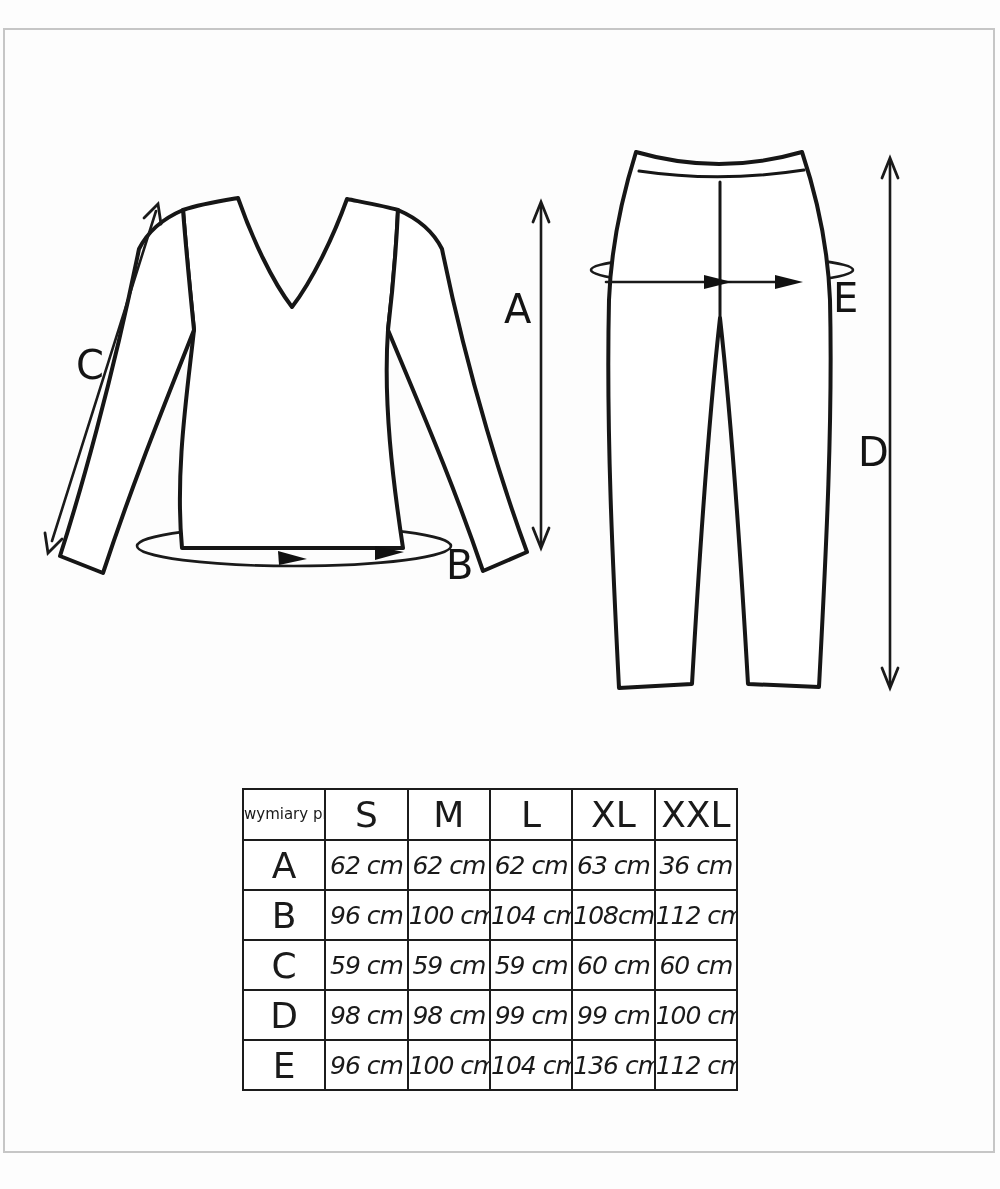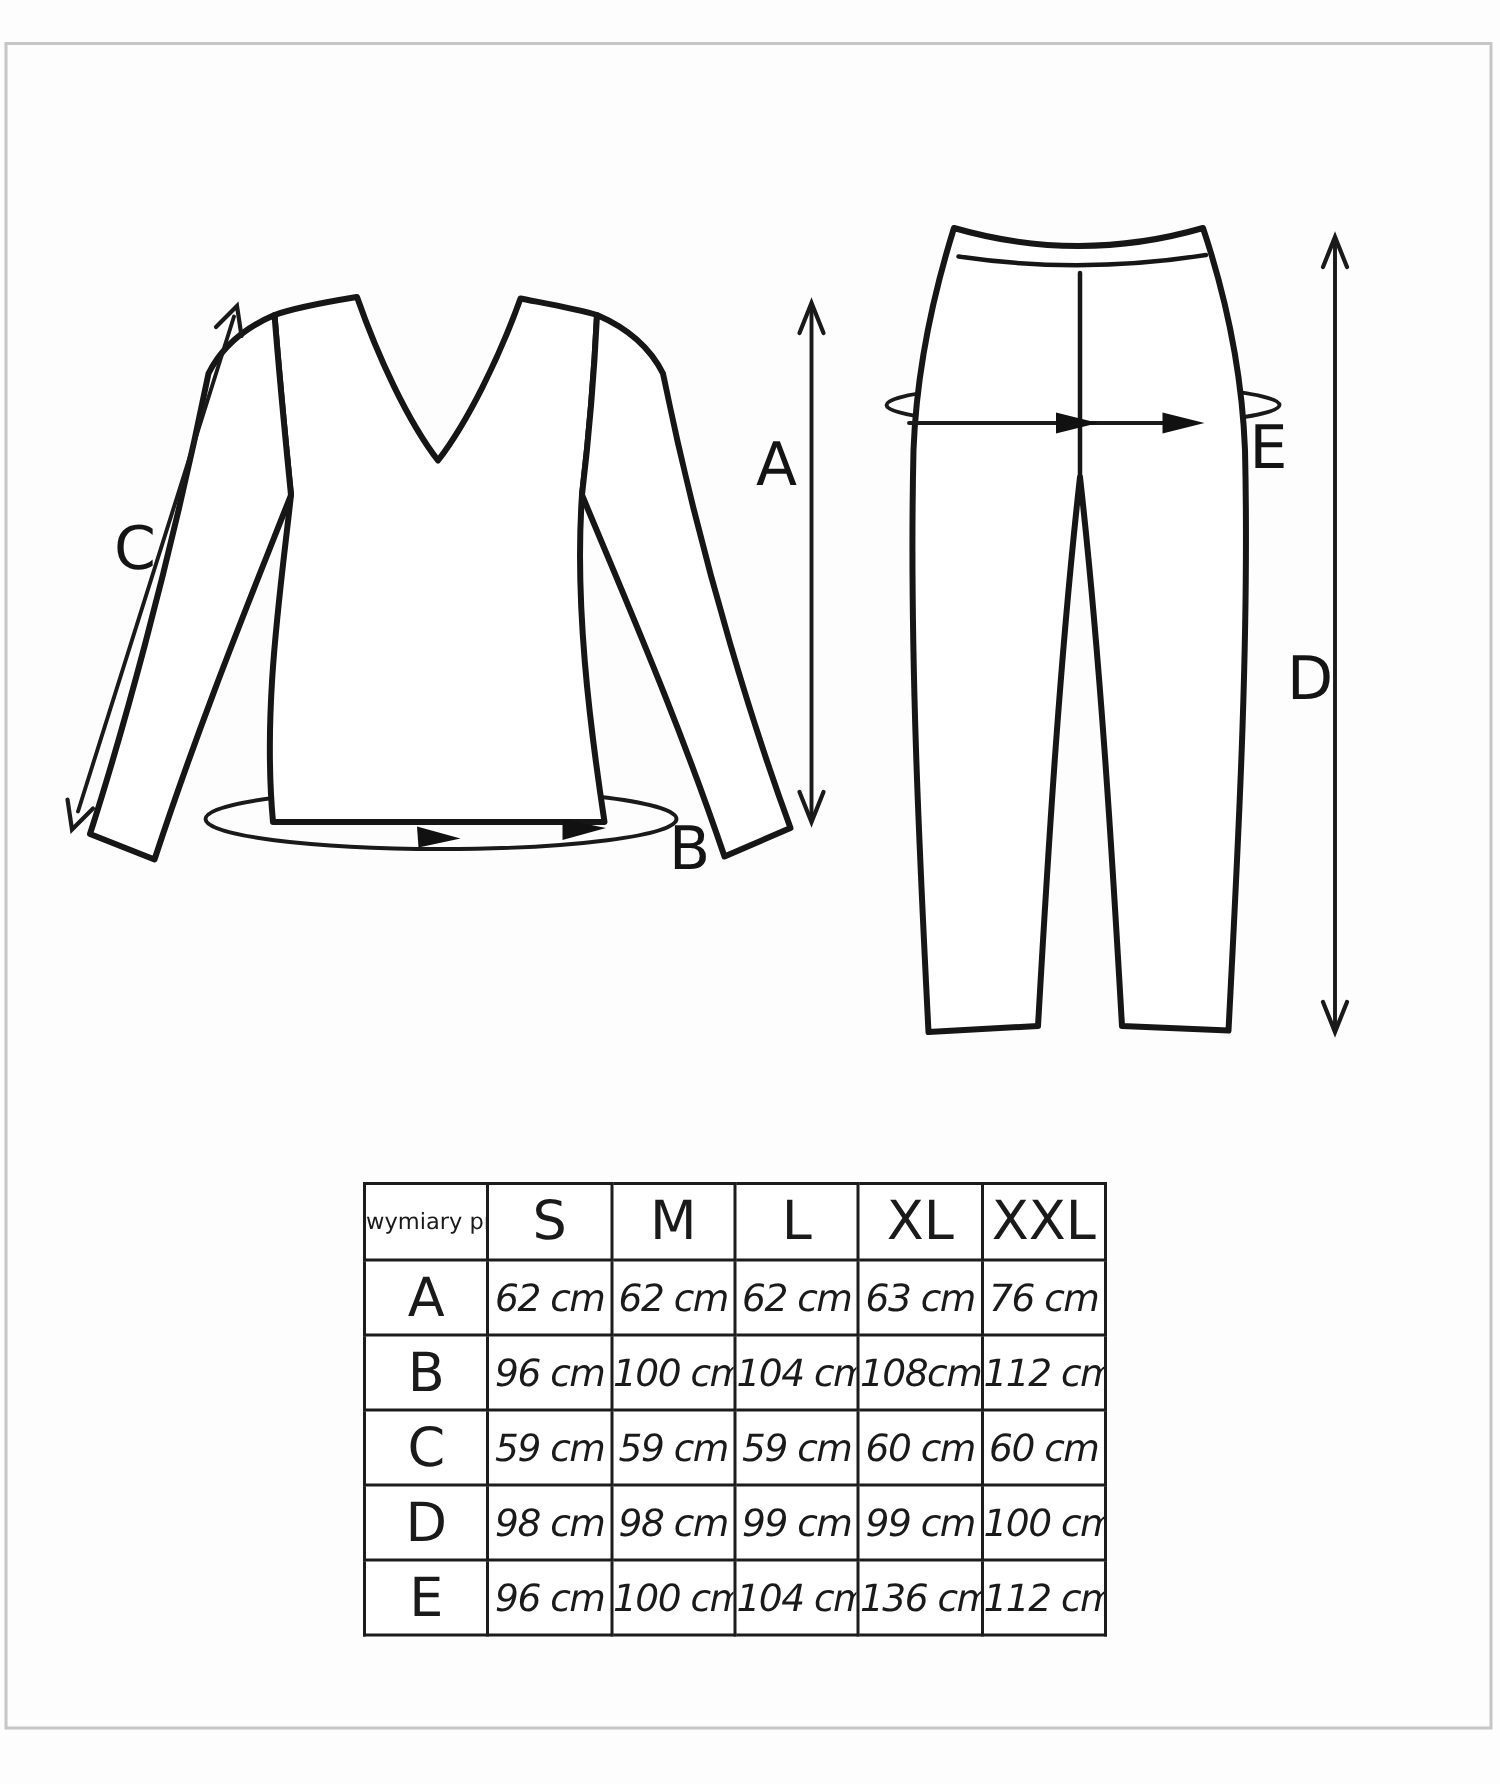--- a/index.html
+++ b/index.html
@@ -118,21 +118,21 @@
       <th class="sizehead">L</th>
       <th class="sizehead">XL</th>
       <th class="sizehead">XXL</th>
     </tr>
     <tr class="datarow">
       <td class="rowletter">A</td>
       <td class="val">62 cm</td>
       <td class="val">62 cm</td>
       <td class="val">62 cm</td>
       <td class="val">63 cm</td>
-      <td class="val">76 cm</td>
+      <td class="val">36 cm</td>
     </tr>
     <tr class="datarow">
       <td class="rowletter">B</td>
       <td class="val">96 cm</td>
       <td class="val">100 cm</td>
       <td class="val">104 cm</td>
       <td class="val">108cm</td>
       <td class="val">112 cm</td>
     </tr>
     <tr class="datarow">

